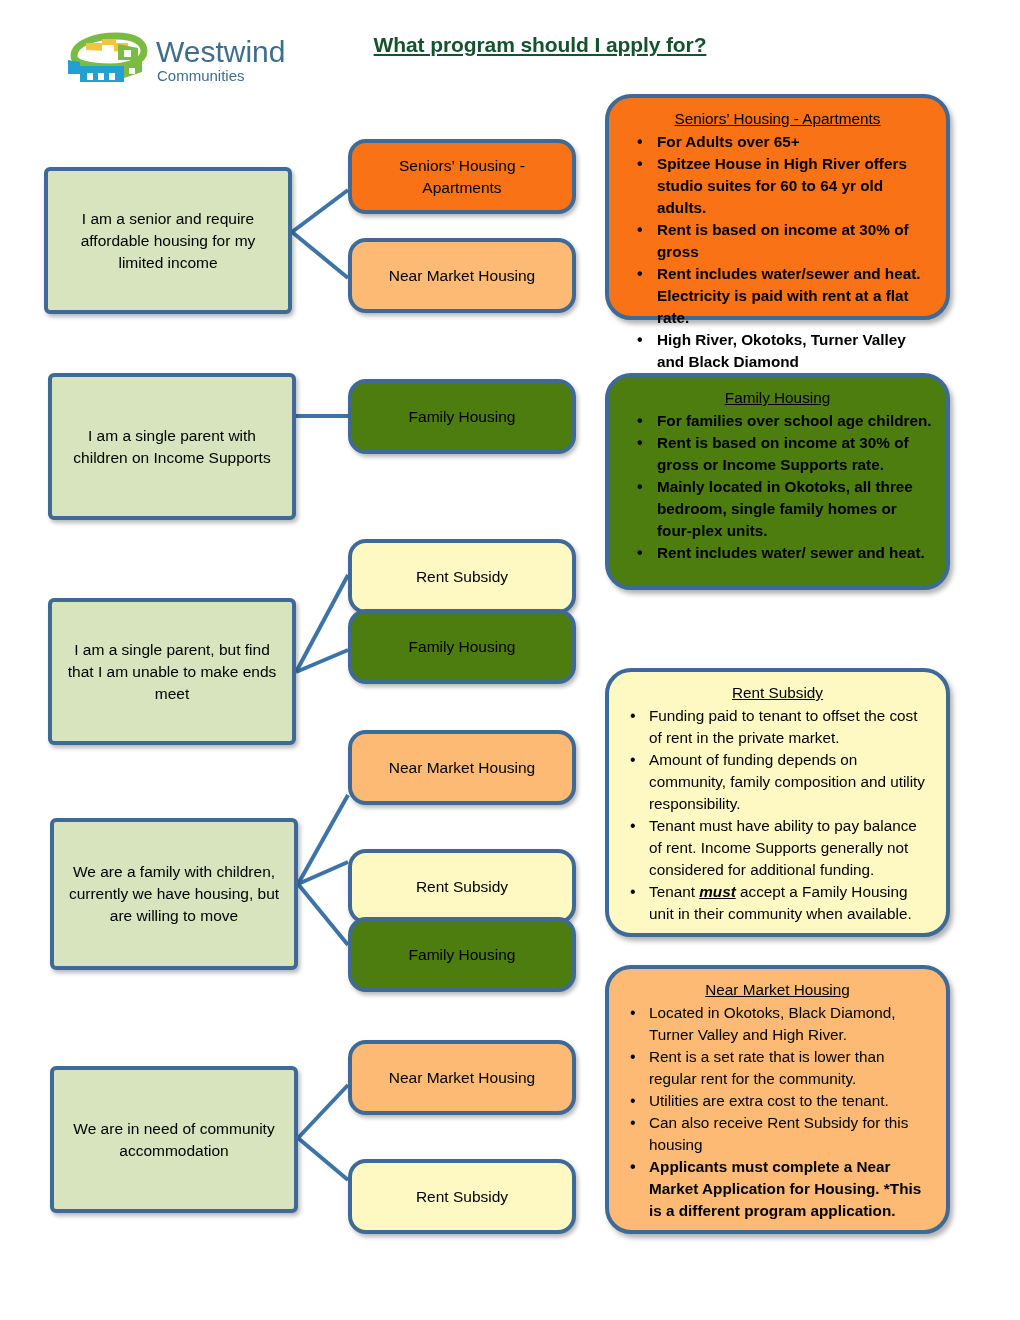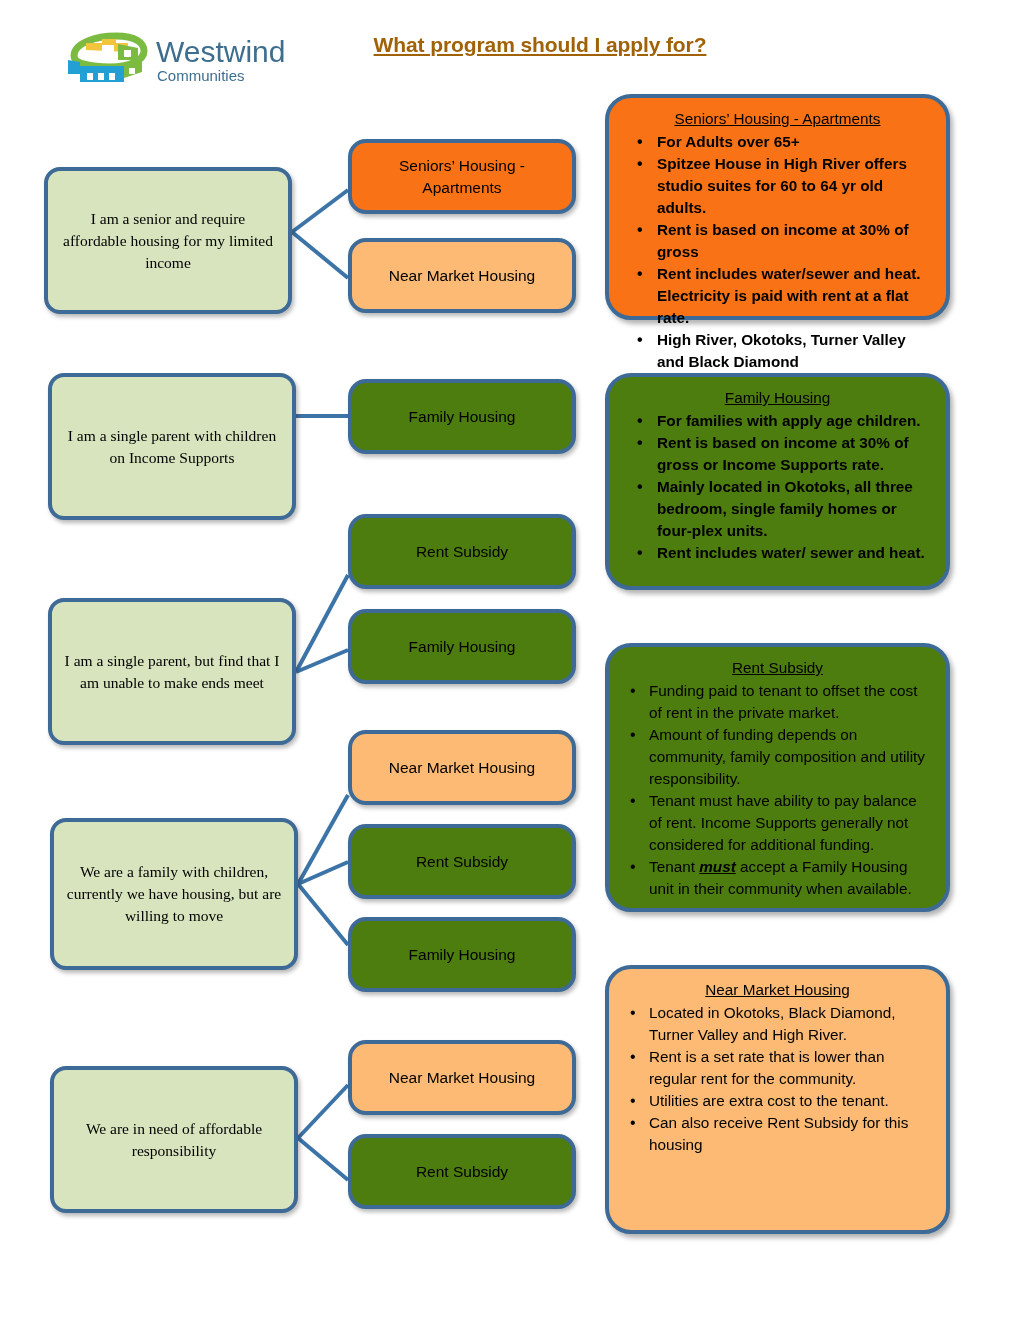--- a/index.html
+++ b/index.html
@@ -30,21 +30,21 @@
   #title {
     position: absolute;
     left: 300px;
     top: 33px;
     width: 480px;
     text-align: center;
     font-size: 21px;
     font-weight: bold;
     text-decoration: underline;
     letter-spacing: -0.1px;
-    color: #a16207;
+    color: #14532d;
   }
 
   
   #wires {
     position: absolute;
     left: 0;
     top: 0;
     width: 1020px;
     height: 1320px;
     pointer-events: none;
@@ -59,27 +59,27 @@
     display: flex;
     align-items: center;
     justify-content: center;
     text-align: center;
     font-size: 15.5px;
     line-height: 1.42;
     padding: 6px 12px;
     box-shadow: 2px 3px 4px rgba(0,0,0,0.28);
     z-index: 3;
   }
-  .node.scenario { border-radius: 16px; font-family: Liberation Serif, serif; }
+  .node.scenario { border-radius: 6px; }
 
   .c-green  { background: #D7E4BD; }
   .c-blue   { background: #f97316; }
   .c-pink   { background: #fdba74; }
   .c-orange { background: #4d7c0f; }
-  .c-purple { background: #4d7c0f; }
+  .c-purple { background: #fef9c3; margin-top: 25px; }
 
   
   .info {
     position: absolute;
     box-sizing: border-box;
     border: 4px solid #3D6A96;
     border-radius: 26px;
     padding: 10px 14px 12px 14px;
     font-size: 15.3px;
     line-height: 1.44;
@@ -181,21 +181,21 @@
 
   <div class="node scenario c-green" style="left:48px;  top:373px;  width:248px; height:147px;">
     <span>I am a single parent with children on Income Supports</span>
   </div>
 
   <div class="node scenario c-green" style="left:50px;  top:818px;  width:248px; height:152px;">
     <span>We are a family with children, currently we have housing, but are willing to move</span>
   </div>
 
   <div class="node scenario c-green" style="left:50px;  top:1066px; width:248px; height:147px;">
-    <span>We are in need of affordable responsibility</span>
+    <span>We are in need of community accommodation</span>
   </div>
 
   <div class="node c-blue" style="left:348px; top:139px; width:228px; height:75px;">
     <span>Seniors’ Housing - Apartments</span>
   </div>
 
   <div class="node c-pink" style="left:348px; top:238px; width:228px; height:75px;">
     <span>Near Market Housing</span>
   </div>
 
@@ -238,21 +238,21 @@
       <li class="wide-bullet">Spitzee House in High River offers studio suites for 60 to 64 yr old adults.</li>
       <li class="wide-bullet">Rent is based on income at 30% of gross</li>
       <li class="wide-bullet">Rent includes water/sewer and heat. Electricity is paid with rent at a flat rate.</li>
       <li class="wide-bullet">High River, Okotoks, Turner Valley and Black Diamond</li>
     </ul>
   </div>
 
   <div class="info c-orange" style="left:605px; top:373px; width:345px; height:217px;">
     <div class="info-title">Family Housing</div>
     <ul>
-      <li class="wide-bullet">For families with apply age children.</li>
+      <li class="wide-bullet">For families over school age children.</li>
       <li class="wide-bullet"> Rent is based on income at 30% of gross or Income Supports rate.</li>
       <li class="wide-bullet">Mainly located in Okotoks, all three bedroom, single family homes or four-plex units.</li>
       <li class="wide-bullet">Rent includes water/ sewer and heat.</li>
     </ul>
   </div>
 
   <div class="info c-purple" style="left:605px; top:643px; width:345px; height:269px;">
     <div class="info-title">Rent Subsidy</div>
     <ul>
       <li>Funding paid to tenant to offset the cost of rent in the private market.</li>
@@ -262,16 +262,17 @@
     </ul>
   </div>
 
   <div class="info c-pink" style="left:605px; top:965px; width:345px; height:269px;">
     <div class="info-title">Near Market Housing</div>
     <ul>
       <li>Located in Okotoks, Black Diamond, Turner Valley and High River.</li>
       <li>Rent is a set rate that is lower than regular rent for the community.</li>
       <li>Utilities are extra cost to the tenant.</li>
       <li>Can also receive Rent Subsidy for this housing</li>
+      <li class="b">Applicants must complete a Near Market Application for Housing. *This is a different program application.</li>
     </ul>
   </div>
 
 </div>
 
 </body></html>

